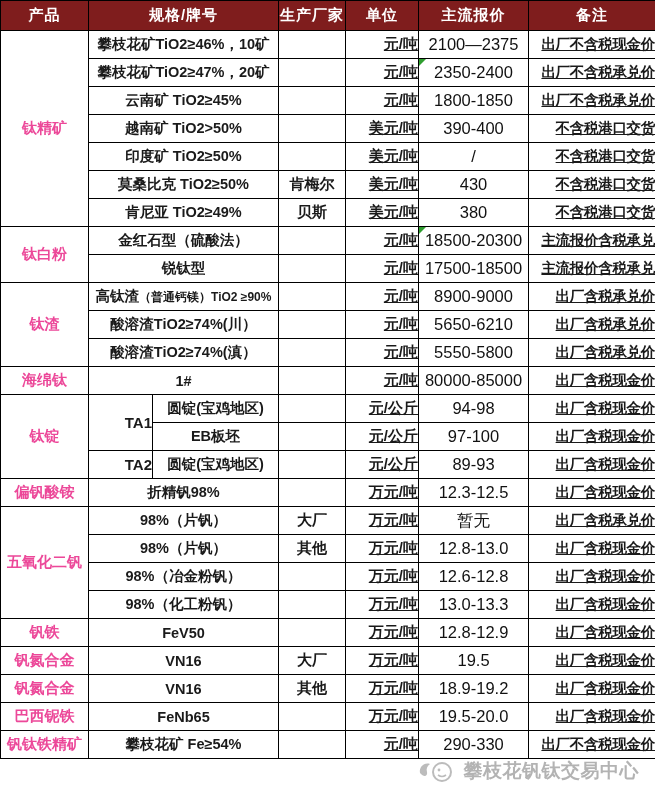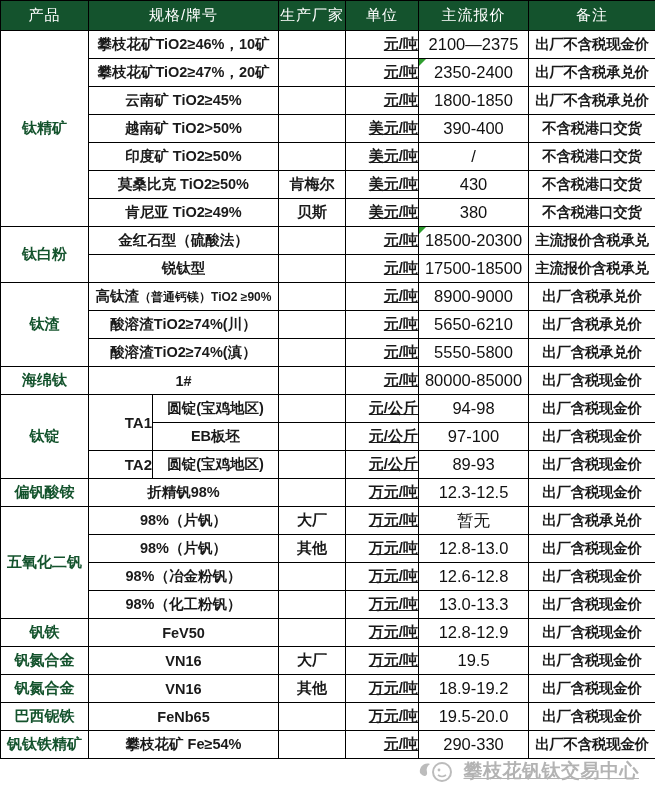--- a/index.html
+++ b/index.html
@@ -9,41 +9,41 @@
     -webkit-font-smoothing:antialiased;
   }
   table.price{
     border-collapse:collapse;table-layout:fixed;width:655px;
   }
   table.price th,table.price td{
     border:1px solid #000;overflow:hidden;white-space:nowrap;
     vertical-align:middle;padding:0;
   }
   thead th{
-    background:#14532d;color:#ffffff;font-size:15px;font-weight:normal;
+    background:#7f1d1d;color:#ffffff;font-size:15px;font-weight:bold;
     height:29px;text-align:center;letter-spacing:1px;
   }
   tbody tr{height:28px;}
-  td.product{text-align:center;font-weight:600;font-size:15px;color:#14532d;}
+  td.product{text-align:center;font-weight:600;font-size:15px;color:#ec4899;}
   td.spec{text-align:center;padding-left:5px;font-weight:600;font-size:14.5px;color:#1a1a1a;}
   td.spec .small-part{font-size:12px;margin-top:42px;}
   td.grade{text-align:right;padding-left:5px;font-weight:600;font-size:15px;color:#1a1a1a;}
   td.mfr{text-align:center;font-weight:600;font-size:15px;color:#1a1a1a;}
   td.unit{text-align:right;padding-right:5px;font-weight:600;font-size:15px;color:#1a1a1a;text-decoration:underline;}
   td.quote{text-align:center;font-size:16.5px;font-weight:400;color:#111;position:relative;}
-  td.note{text-align:center;padding-left:2px;font-weight:600;font-size:14.5px;color:#1a1a1a;letter-spacing:-0.3px;}
+  td.note{text-align:right;padding-left:2px;font-weight:600;font-size:14.5px;color:#1a1a1a;letter-spacing:-0.3px;text-decoration:underline;}
   .comment-marker{
     position:absolute;top:0;left:0;width:0;height:0;
     border-top:7px solid #2f9e2f;border-right:7px solid transparent;
   }
   .watermark{
     position:absolute;right:16px;bottom:8px;height:28px;
     display:flex;align-items:center;gap:8px;
     color:#ababab;font-size:19px;font-weight:bold;letter-spacing:0.5px;
-    opacity:0.9;user-select:none;text-decoration:underline;
+    opacity:0.9;user-select:none;
   }
   .watermark svg{display:block;}
 </style>
 </head>
 <body>
 
 <table class="price">
   <colgroup>
     <col style="width:88px">
       <col style="width:64px">

